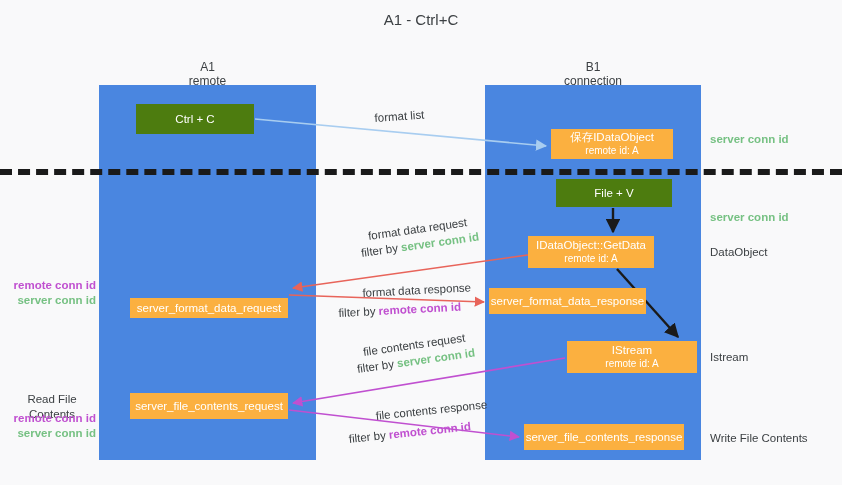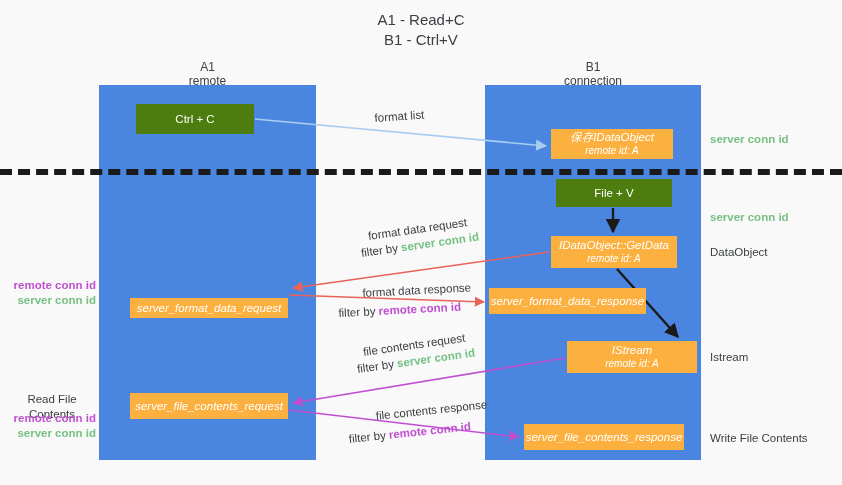--- a/index.html
+++ b/index.html
@@ -54,31 +54,31 @@
     flex-direction: column;
     align-items: center;
     justify-content: center;
     color: #ffffff;
     font-size: 11.5px;
     line-height: 14px;
     text-align: center;
     box-sizing: border-box;
   }
   .node.green  { background: #4d7c0f; }
-  .node.orange { background: #fbb council; font-style: italic; }
+  .node.orange { background: #fbb council; }
   .node.orange { background: #fbb040; }
   .node .line2 { font-size: 10px; }
 
   
   #n-ctrlc { left: 136px; top: 104px; width: 118px; height: 30px; }
   #n-ctrlv { left: 556px; top: 179px; width: 116px; height: 28px; }
 
   
   #n-save-idataobject { left: 551px;  top: 129px; width: 122px; height: 30px; }
-  #n-getdata          { left: 551px;  top: 236px; width: 126px; height: 32px; }
+  #n-getdata          { left: 528px;  top: 236px; width: 126px; height: 32px; }
   #n-istream          { left: 567px;  top: 341px; width: 130px; height: 32px; }
   #n-fmt-req          { left: 130px;  top: 278px; width: 158px; height: 20px; margin-top: 20px; }
   #n-fmt-resp         { left: 489px;  top: 288px; width: 157px; height: 26px; }
   #n-file-req         { left: 130px;  top: 393px; width: 158px; height: 26px; }
   #n-file-resp        { left: 524px;  top: 424px; width: 160px; height: 26px; }
 
   
   .side-label {
     font-size: 11.5px;
     color: #3c4043;
@@ -131,22 +131,21 @@
     left: 0; top: 0; width: 842px; height: 485px;
     pointer-events: none;
   }
 </style>
 </head>
 <body>
 
 <div id="canvas">
 
   <div id="title" class="abs">
-    <div>A1 - Read+C</div>
-    <div>B1 - Ctrl+V</div>
+    <div>A1 - Ctrl+C</div>
   </div>
 
   <div id="hdr-a1" class="abs col-header">
     <div>A1</div>
     <div>remote</div>
   </div>
   <div id="hdr-b1" class="abs col-header">
     <div>B1</div>
     <div>connection</div>
   </div>

